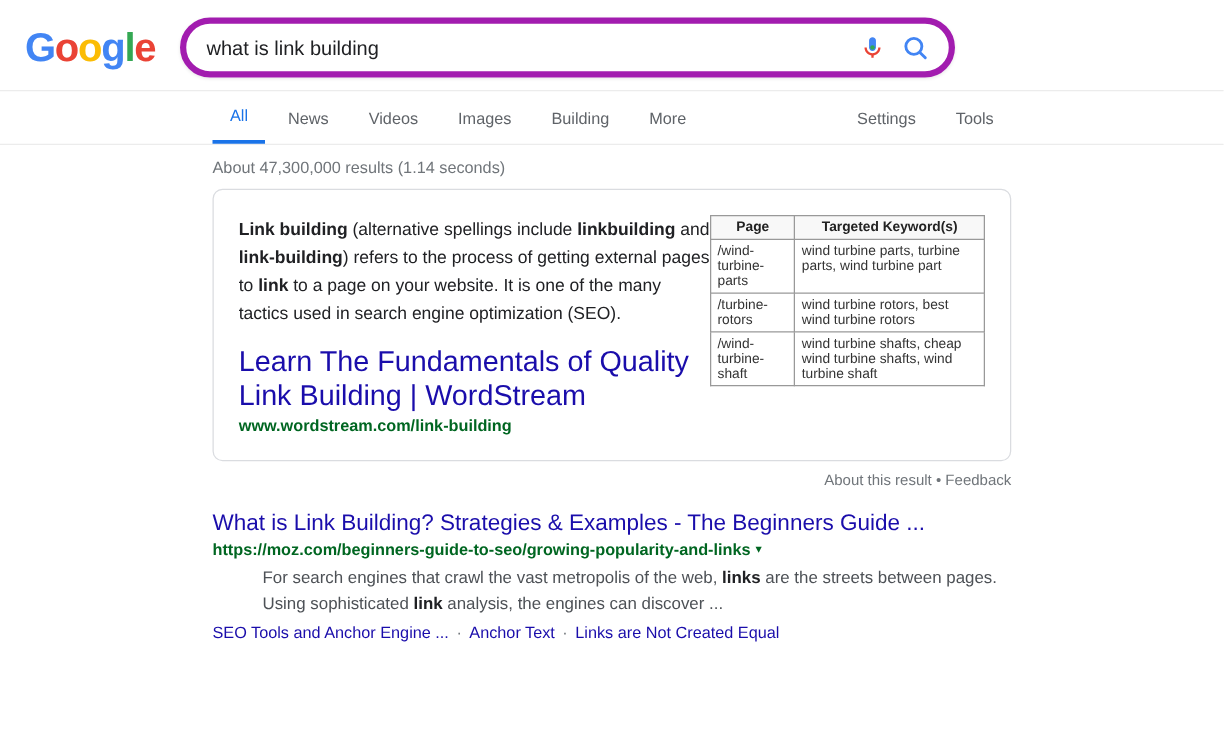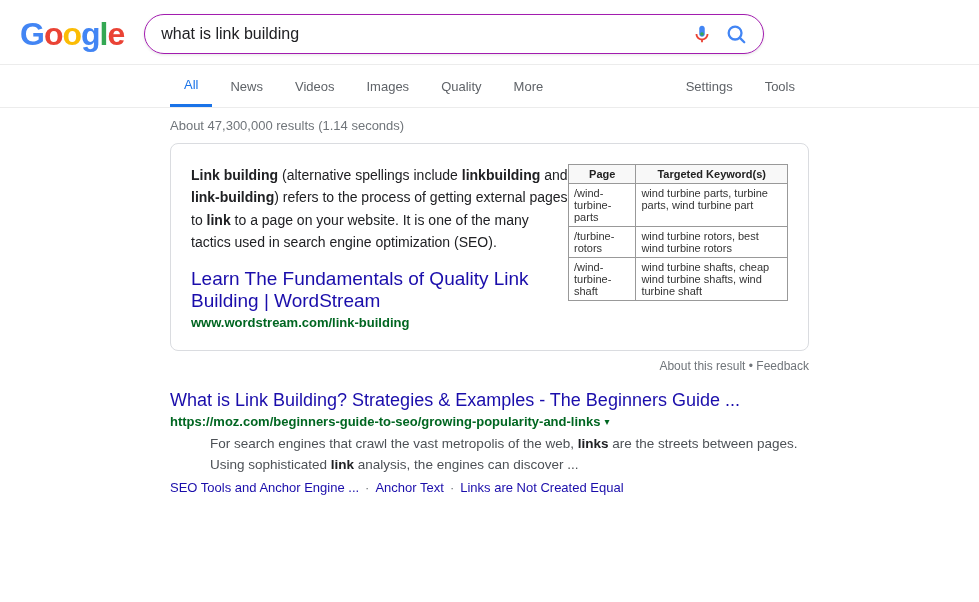--- a/index.html
+++ b/index.html
@@ -29,22 +29,22 @@
       line-height: 1;
     }
     .g-blue { color: #4285F4; }
     .g-red { color: #EA4335; }
     .g-yellow { color: #FBBC05; }
     .g-green { color: #34A853; }
 
     .search-bar-wrapper {
       flex: 1;
       display: flex;
-      align-items: center;
-      border: 1px solid #a21caf;
+      align-items: flex-end;
+      border: 5px solid #a21caf;
       border-radius: 24px;
       padding: 8px 16px;
       max-width: 620px;
       box-shadow: 0 1px 3px rgba(0,0,0,0.1);
     }
     .search-input {
       flex: 1;
       border: none;
       outline: none;
       font-size: 16px;
@@ -141,21 +141,21 @@
       vertical-align: top;
     }
     .snippet-table th {
       font-weight: bold;
       background: #f8f8f8;
       font-size: 11px;
     }
     .snippet-table td { color: #333; }
 
     .snippet-link-title {
-      font-size: 19px;
+      font-size: 23px;
       color: #1a0dab;
       text-decoration: none;
       cursor: pointer;
       display: block;
       margin-top: 14px;
     }
     .snippet-url {
       font-size: 13px;
       color: #006621;
       margin-top: 3px;
@@ -253,21 +253,21 @@
     </div>
   </div>
 </div>
 
 <div class="nav-bar">
   <div class="nav-left">
     <div class="nav-item active">All</div>
     <div class="nav-item">News</div>
     <div class="nav-item">Videos</div>
     <div class="nav-item">Images</div>
-    <div class="nav-item">Quality</div>
+    <div class="nav-item">Building</div>
     <div class="nav-item">More</div>
   </div>
   <div class="nav-right">
     <div class="nav-item">Settings</div>
     <div class="nav-item">Tools</div>
   </div>
 </div>
 
 <div class="results-count">About 47,300,000 results (1.14 seconds)</div>
 

